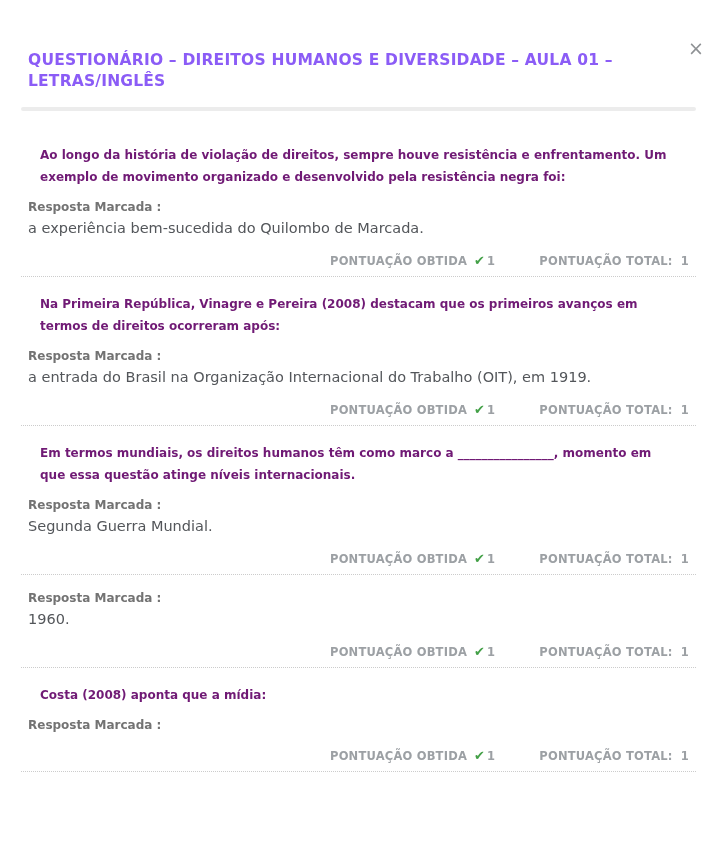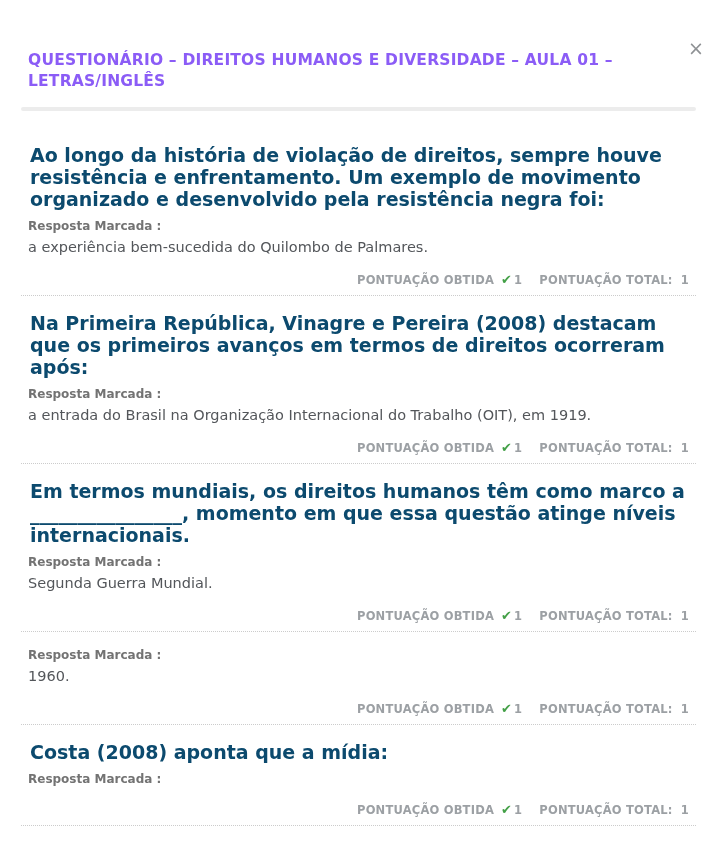--- a/index.html
+++ b/index.html
@@ -41,25 +41,25 @@
   }
   .title-divider {
     height: 4px;
     background: #ececec;
     margin: 15px -7px 0 -7px;
     border-radius: 2px;
   }
   .question-block { margin-top: 16px; }
   .question-block.first { margin-top: 33px; }
   .question-text {
-    margin: 2px;
-    font-size: 19px;
+    margin: 12px;
+    font-size: 12px;
     line-height: 22px;
     font-weight: 700;
-    color: #0c4a6e;
+    color: #701a75;
   }
   .rm-label {
     margin: 9px 0 0 0;
     font-size: 12px;
     line-height: 15px;
     font-weight: 700;
     color: #737373;
   }
   .answer-text {
     margin: 4px 0 0 0;
@@ -79,21 +79,21 @@
     color: #9ca0a4;
     letter-spacing: 0.2px;
   }
   .score-obtained { display: flex; align-items: center; }
   .check-icon {
     color: #43a047;
     font-size: 13px;
     margin: 0 2px 0 7px;
     font-weight: 700;
   }
-  .score-total { margin-left: 17px; text-align: center; }
+  .score-total { margin-left: 44px; text-align: center; }
   .score-total .score-value { margin-left: 4px; }
   .dotted-divider {
     margin-top: 8px;
     border-top: 1px dotted #cccccc;
     height: 0;
     margin-left: -7px;
     margin-right: -7px;
   }
 </style>
 </head>
@@ -103,21 +103,21 @@
 
   <span class="close-btn">×</span>
 
   <h1 class="modal-title">QUESTIONÁRIO – DIREITOS HUMANOS E DIVERSIDADE – AULA 01 – LETRAS/INGLÊS</h1>
 
   <div class="title-divider"></div>
 
   <div class="question-block first">
     <p class="question-text">Ao longo da história de violação de direitos, sempre houve resistência e enfrentamento. Um exemplo de movimento organizado e desenvolvido pela resistência negra foi:</p>
     <p class="rm-label">Resposta Marcada :</p>
-    <p class="answer-text">a experiência bem-sucedida do Quilombo de Palmares.</p>
+    <p class="answer-text">a experiência bem-sucedida do Quilombo de Marcada.</p>
     <div class="score-row">
       <span class="score-obtained">
         <span>PONTUAÇÃO OBTIDA</span>
         <span class="check-icon">✔</span>
         <span class="score-value">1</span>
       </span>
       <span class="score-total">
         <span>PONTUAÇÃO TOTAL:</span>
         <span class="score-value">1</span>
       </span>

